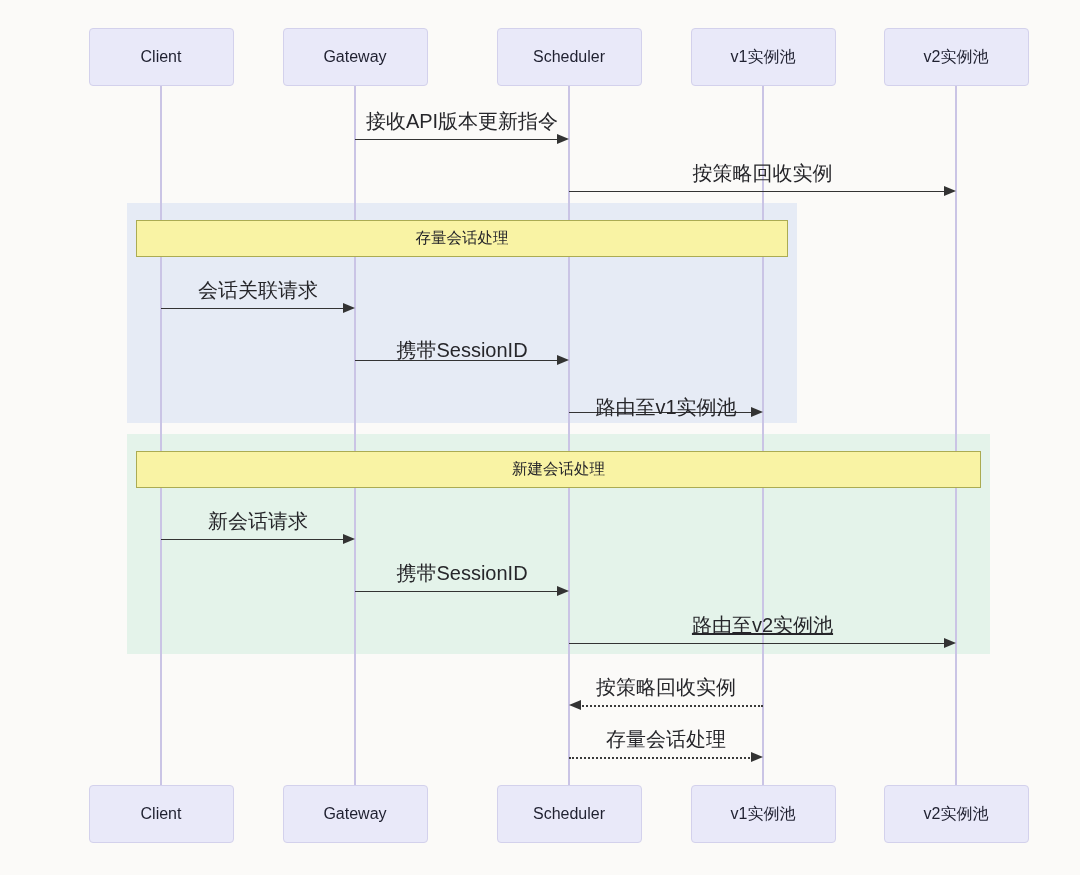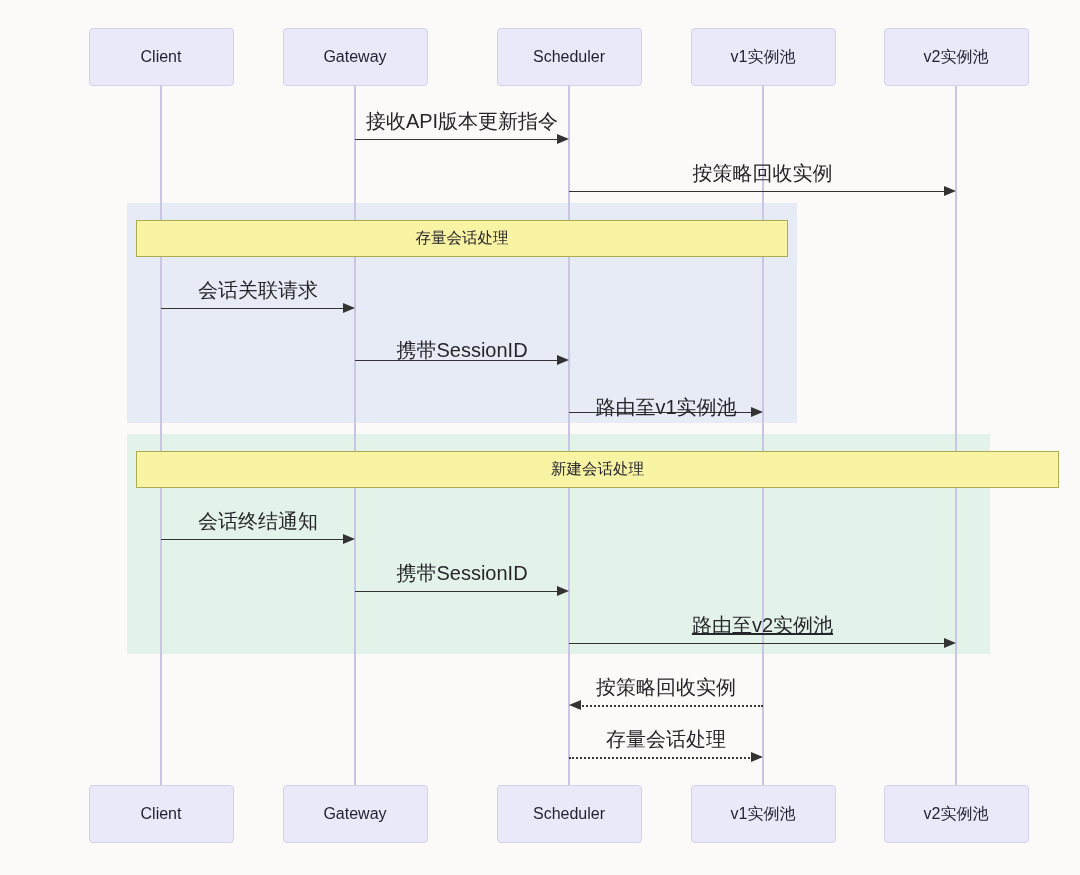--- a/index.html
+++ b/index.html
@@ -84,21 +84,21 @@
 </style>
 </head>
 <body>
 
 <div id="diagram">
     <div class="fragment blue" style="left: 127px; top: 203px; width: 670px; height: 220px;"></div>
     <div class="fragment-bar" style="left: 136px; top: 220px; width: 652px; height: 37px;">
       <span>存量会话处理</span>
     </div>
     <div class="fragment green" style="left: 127px; top: 434px; width: 863px; height: 220px;"></div>
-    <div class="fragment-bar" style="left: 136px; top: 451px; width: 923px; height: 37px;">
+    <div class="fragment-bar" style="left: 136px; top: 451px; width: 845px; height: 37px;">
       <span>新建会话处理</span>
     </div>
     <div class="lifeline" style="left: 160.25px; top: 86px; height: 701px;"></div>
     <div class="lifeline" style="left: 354.25px; top: 86px; height: 701px;"></div>
     <div class="lifeline" style="left: 568.25px; top: 86px; height: 701px;"></div>
     <div class="lifeline" style="left: 762.25px; top: 86px; height: 701px;"></div>
     <div class="lifeline" style="left: 955.25px; top: 86px; height: 701px;"></div>
     <div class="msg-line" style="left: 355px; top: 139px; width: 204px;"></div>
     <div class="arrowhead right" style="left: 557px; top: 134px;"></div>
     <div class="msg-label" style="left: 462px; top: 108px;">接收API版本更新指令</div>
@@ -109,21 +109,21 @@
     <div class="arrowhead right" style="left: 343px; top: 303px;"></div>
     <div class="msg-label" style="left: 258px; top: 277px;">会话关联请求</div>
     <div class="msg-line" style="left: 355px; top: 360px; width: 204px;"></div>
     <div class="arrowhead right" style="left: 557px; top: 355px;"></div>
     <div class="msg-label" style="left: 462px; top: 329px; margin-top: 8px;">携带SessionID</div>
     <div class="msg-line" style="left: 569px; top: 412px; width: 184px;"></div>
     <div class="arrowhead right" style="left: 751px; top: 407px;"></div>
     <div class="msg-label" style="left: 666px; top: 394px;">路由至v1实例池</div>
     <div class="msg-line" style="left: 161px; top: 539px; width: 184px;"></div>
     <div class="arrowhead right" style="left: 343px; top: 534px;"></div>
-    <div class="msg-label" style="left: 258px; top: 508px;">会话终结通知</div>
+    <div class="msg-label" style="left: 258px; top: 508px;">新会话请求</div>
     <div class="msg-line" style="left: 355px; top: 591px; width: 204px;"></div>
     <div class="arrowhead right" style="left: 557px; top: 586px;"></div>
     <div class="msg-label" style="left: 462px; top: 560px;">携带SessionID</div>
     <div class="msg-line" style="left: 569px; top: 643px; width: 377px;"></div>
     <div class="arrowhead right" style="left: 944px; top: 638px;"></div>
     <div class="msg-label" style="left: 762.5px; top: 612px; text-decoration: underline;">路由至v2实例池</div>
     <div class="msg-line dashed" style="left: 579px; top: 705px; width: 184px;"></div>
     <div class="arrowhead left" style="left: 569px; top: 700px;"></div>
     <div class="msg-label" style="left: 666px; top: 674px;">按策略回收实例</div>
     <div class="msg-line dashed" style="left: 569px; top: 757px; width: 184px;"></div>

